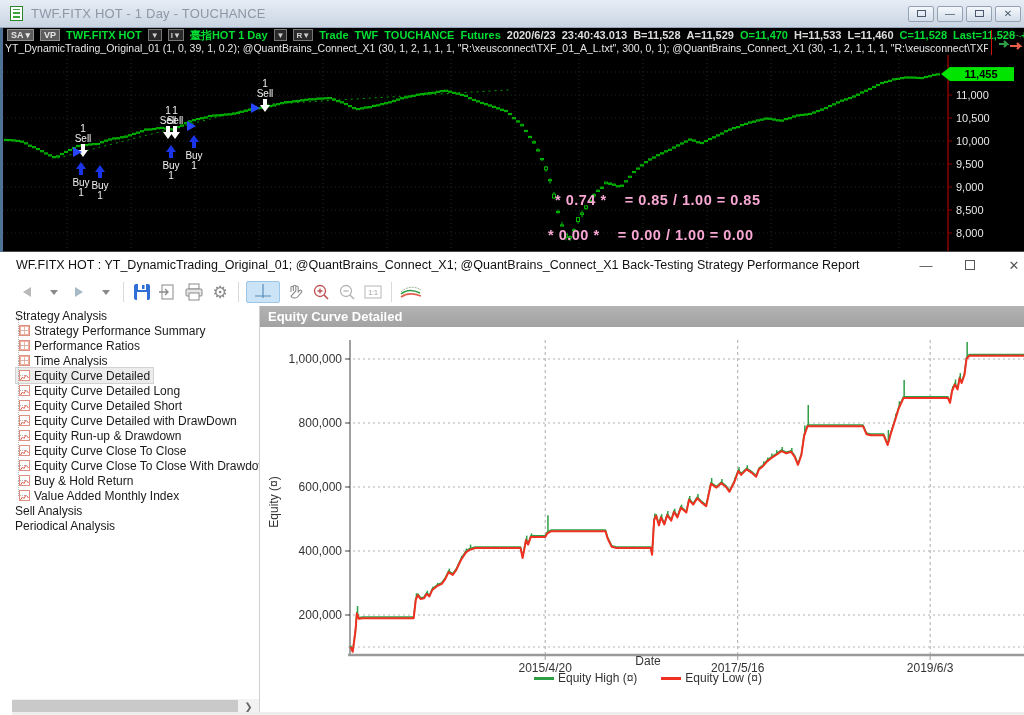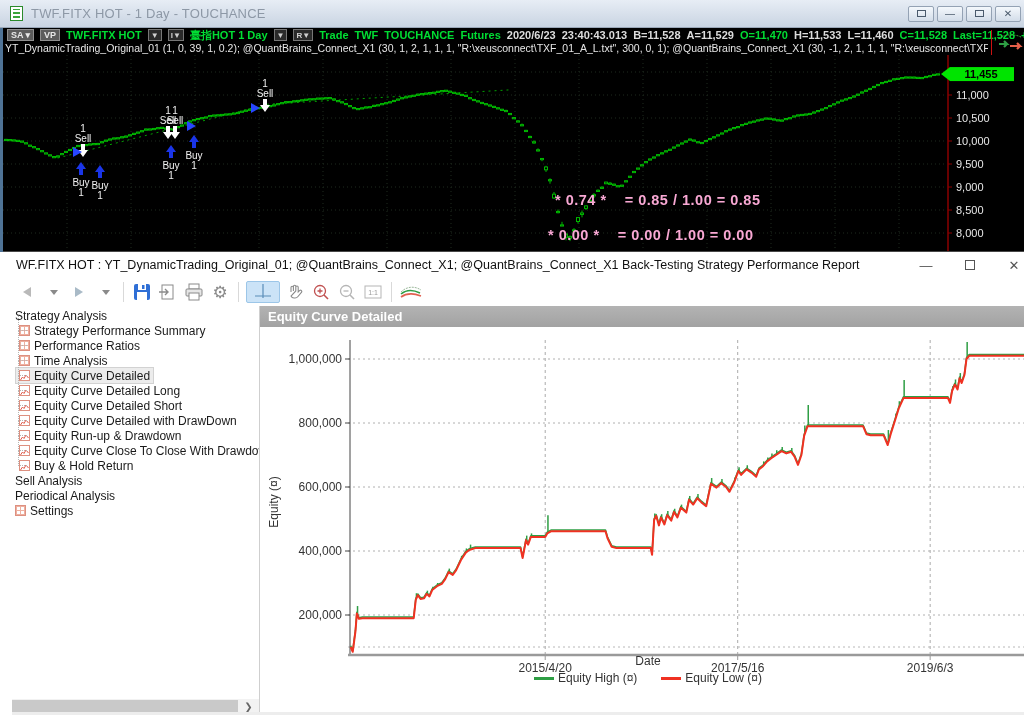--- a/index.html
+++ b/index.html
@@ -861,45 +861,55 @@
                   <path d="M0.5,7 L2.5,4 4,5.5 6,2 8.5,5" stroke="#e05a4a" fill="none" stroke-width="1"></path>
                 </svg></span>
               <span>Equity Run-up &amp; Drawdown</span>
             </span>
           </div>
           <div class="tree-row child">
             <span class="tree-inner">
               <span class="icon-chart"><svg width="9" height="9" viewBox="0 0 9 9">
                   <path d="M0.5,7 L2.5,4 4,5.5 6,2 8.5,5" stroke="#e05a4a" fill="none" stroke-width="1"></path>
                 </svg></span>
+              <span>Equity Curve Close To Close</span>
+            </span>
+          </div>
+          <div class="tree-row child">
+            <span class="tree-inner">
+              <span class="icon-chart"><svg width="9" height="9" viewBox="0 0 9 9">
+                  <path d="M0.5,7 L2.5,4 4,5.5 6,2 8.5,5" stroke="#e05a4a" fill="none" stroke-width="1"></path>
+                </svg></span>
               <span>Equity Curve Close To Close With Drawdown</span>
             </span>
           </div>
           <div class="tree-row child">
             <span class="tree-inner">
               <span class="icon-chart"><svg width="9" height="9" viewBox="0 0 9 9">
                   <path d="M0.5,7 L2.5,4 4,5.5 6,2 8.5,5" stroke="#e05a4a" fill="none" stroke-width="1"></path>
                 </svg></span>
               <span>Buy &amp; Hold Return</span>
             </span>
           </div>
+          <div class="tree-row child">
+            <span class="tree-inner">
+              <span class="icon-chart"><svg width="9" height="9" viewBox="0 0 9 9">
+                  <path d="M0.5,7 L2.5,4 4,5.5 6,2 8.5,5" stroke="#e05a4a" fill="none" stroke-width="1"></path>
+                </svg></span>
+              <span>Value Added Monthly Index</span>
+            </span>
+          </div>
           <div class="tree-row">
             <span class="tree-inner">
               <span>Sell Analysis</span>
             </span>
           </div>
           <div class="tree-row">
             <span class="tree-inner">
               <span>Periodical Analysis</span>
-            </span>
-          </div>
-          <div class="tree-row">
-            <span class="tree-inner">
-              <span class="icon-table"></span>
-              <span>Settings</span>
             </span>
           </div>
         </div>
       <div class="hscroll">
         <div class="hthumb"></div>
         <div class="hbtn">❯</div>
       </div>
       <div class="vdivider"></div>
 
       <div class="rw-main">

